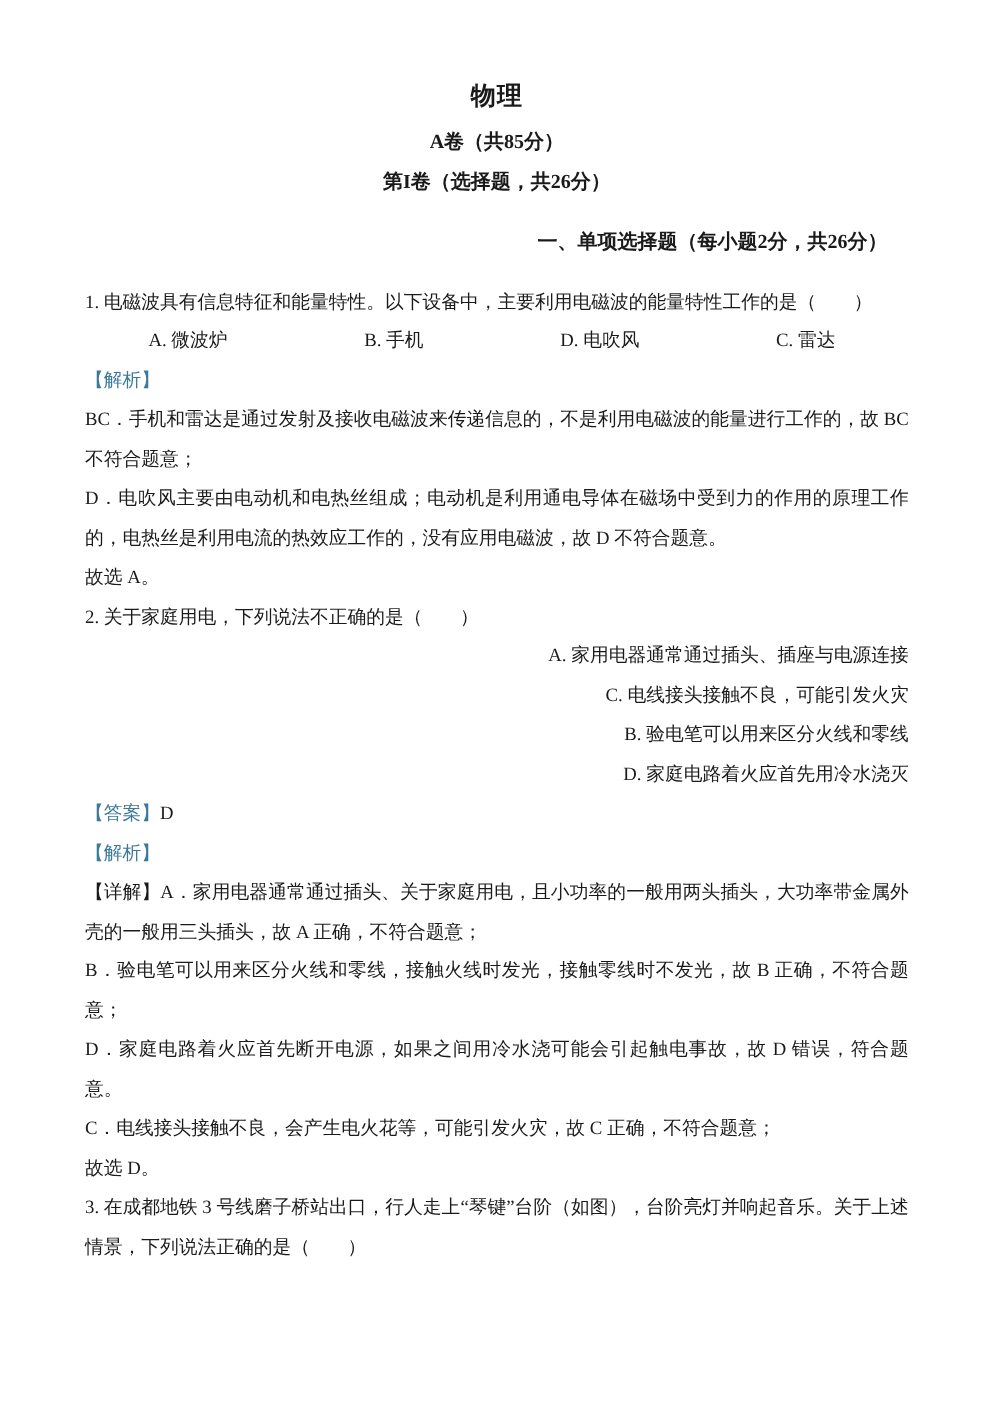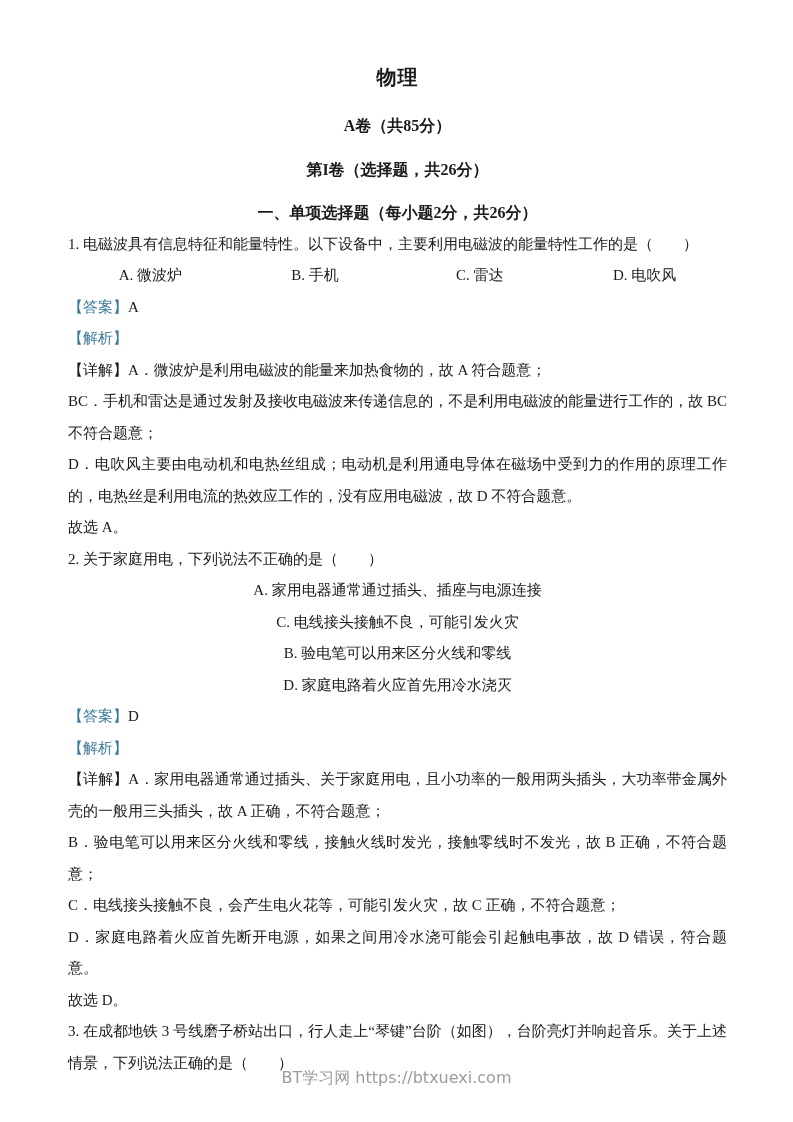--- a/index.html
+++ b/index.html
@@ -31,49 +31,49 @@
     text-align: center;
     line-height: 42px;
     margin: 0;
     letter-spacing: 1px;
   }
   .doc-subtitle {
     font-size: 16px;
     font-weight: bold;
     text-align: center;
     line-height: 31.5px;
-    margin: 12px;
+    margin: 0;
   }
   .section-heading {
     font-size: 16px;
     font-weight: bold;
-    text-align: center;
+    text-align: right;
     line-height: 31.5px;
-    margin: 0;
+    margin: 17px;
   }
   p, .line {
     font-size: 15px;
     line-height: 31.5px;
     margin: 0;
     text-align: justify;
   }
   .options-row {
     display: flex;
     font-size: 15px;
     line-height: 31.5px;
   }
   .options-row .option {
     width: 25%;
     text-align: center;
   }
   .options-col .option {
     display: block;
     font-size: 15px;
     line-height: 31.5px;
-    text-align: center;
+    text-align: right;
   }
   .accent-label {
     color: #3d7a99;
   }
   .footer-watermark {
     position: absolute;
     top: 1066px;
     left: 0;
     width: 793px;
     text-align: center;
@@ -92,48 +92,45 @@
     <h1 class="doc-title">物理</h1>
     <h2 class="doc-subtitle">A卷（共85分）</h2>
     <h2 class="doc-subtitle">第I卷（选择题，共26分）</h2>
     <h3 class="section-heading">一、单项选择题（每小题2分，共26分）</h3>
 
     <div>
       <p class="line">1. 电磁波具有信息特征和能量特性。以下设备中，主要利用电磁波的能量特性工作的是（　　）</p>
       <div class="options-row">
         <span class="option">A. 微波炉</span>
         <span class="option">B. 手机</span>
+        <span class="option">D. 电吹风</span>
         <span class="option">C. 雷达</span>
-        <span class="option">D. 电吹风</span>
       </div>
-      <p class="line"><span class="accent-label">【答案】</span><span>A</span></p>
       <p class="line"><span class="accent-label">【解析】</span></p>
-      <p class="line"><span>【详解】</span><span>A．微波炉是利用电磁波的能量来加热食物的，故 A 符合题意；</span></p>
       <p class="line">BC．手机和雷达是通过发射及接收电磁波来传递信息的，不是利用电磁波的能量进行工作的，故 BC 不符合题意；</p>
       <p class="line">D．电吹风主要由电动机和电热丝组成；电动机是利用通电导体在磁场中受到力的作用的原理工作的，电热丝是利用电流的热效应工作的，没有应用电磁波，故 D 不符合题意。</p>
       <p class="line">故选 A。</p>
     </div>
 
     <div>
       <p class="line">2. 关于家庭用电，下列说法不正确的是（　　）</p>
       <div class="options-col">
         <span class="option">A. 家用电器通常通过插头、插座与电源连接</span>
         <span class="option">C. 电线接头接触不良，可能引发火灾</span>
         <span class="option">B. 验电笔可以用来区分火线和零线</span>
         <span class="option">D. 家庭电路着火应首先用冷水浇灭</span>
       </div>
       <p class="line"><span class="accent-label">【答案】</span><span>D</span></p>
       <p class="line"><span class="accent-label">【解析】</span></p>
       <p class="line"><span>【详解】</span><span>A．家用电器通常通过插头、关于家庭用电，且小功率的一般用两头插头，大功率带金属外壳的一般用三头插头，故 A 正确，不符合题意；</span></p>
       <p class="line">B．验电笔可以用来区分火线和零线，接触火线时发光，接触零线时不发光，故 B 正确，不符合题意；</p>
+      <p class="line">D．家庭电路着火应首先断开电源，如果之间用冷水浇可能会引起触电事故，故 D 错误，符合题意。</p>
       <p class="line">C．电线接头接触不良，会产生电火花等，可能引发火灾，故 C 正确，不符合题意；</p>
-      <p class="line">D．家庭电路着火应首先断开电源，如果之间用冷水浇可能会引起触电事故，故 D 错误，符合题意。</p>
       <p class="line">故选 D。</p>
     </div>
 
     <div>
       <p class="line">3. 在成都地铁 3 号线磨子桥站出口，行人走上“琴键”台阶（如图），台阶亮灯并响起音乐。关于上述情景，下列说法正确的是（　　）</p>
     </div>
 
   </div>
 
-  <div class="footer-watermark">BT学习网 https://btxuexi.com</div>
 </div>
 
 </body></html>

